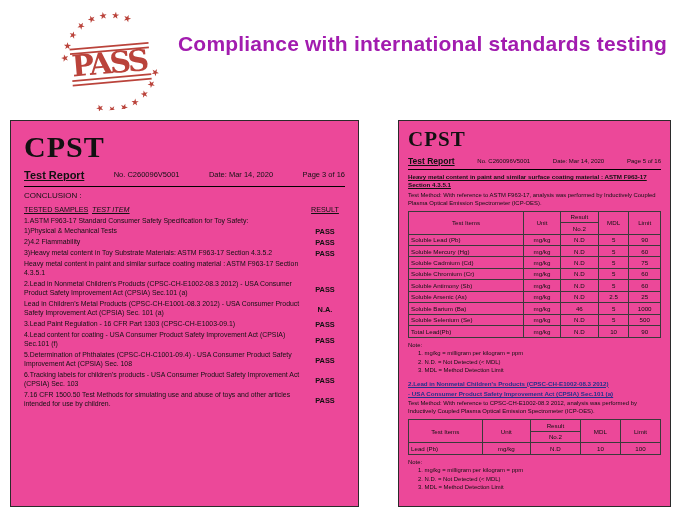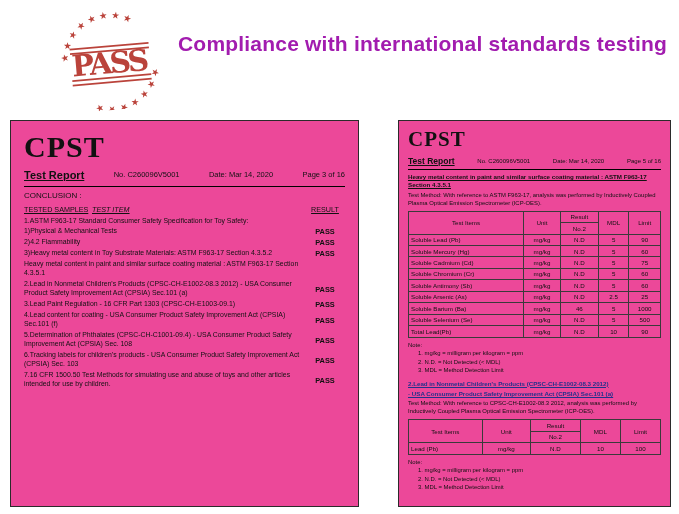--- a/index.html
+++ b/index.html
@@ -110,20 +110,24 @@
       </div>
       <div class="item-row">
         <div class="item-text">Heavy metal content in paint and similar surface coating material : ASTM F963-17 Section 4.3.5.1</div>
         <div class="item-result"></div>
       </div>
       <div class="item-row">
         <div class="item-text">2.Lead in Nonmetal Children's Products (CPSC-CH-E1002-08.3 2012) - USA Consumer Product Safety Improvement Act (CPSIA) Sec.101 (a)</div>
         <div class="item-result">PASS</div>
       </div>
       <div class="item-row">
+        <div class="item-text">Lead in Children's Metal Products (CPSC-CH-E1001-08.3 2012) - USA Consumer Product Safety Improvement Act (CPSIA) Sec. 101 (a)</div>
+        <div class="item-result">N.A.</div>
+      </div>
+      <div class="item-row">
         <div class="item-text">3.Lead Paint Regulation - 16 CFR Part 1303 (CPSC-CH-E1003-09.1)</div>
         <div class="item-result">PASS</div>
       </div>
       <div class="item-row">
         <div class="item-text">4.Lead content for coating - USA Consumer Product Safety Improvement Act (CPSIA) Sec.101 (f)</div>
         <div class="item-result">PASS</div>
       </div>
       <div class="item-row">
         <div class="item-text">5.Determination of Phthalates (CPSC-CH-C1001-09.4) - USA Consumer Product Safety Improvement Act (CPSIA) Sec. 108</div>
         <div class="item-result">PASS</div>

